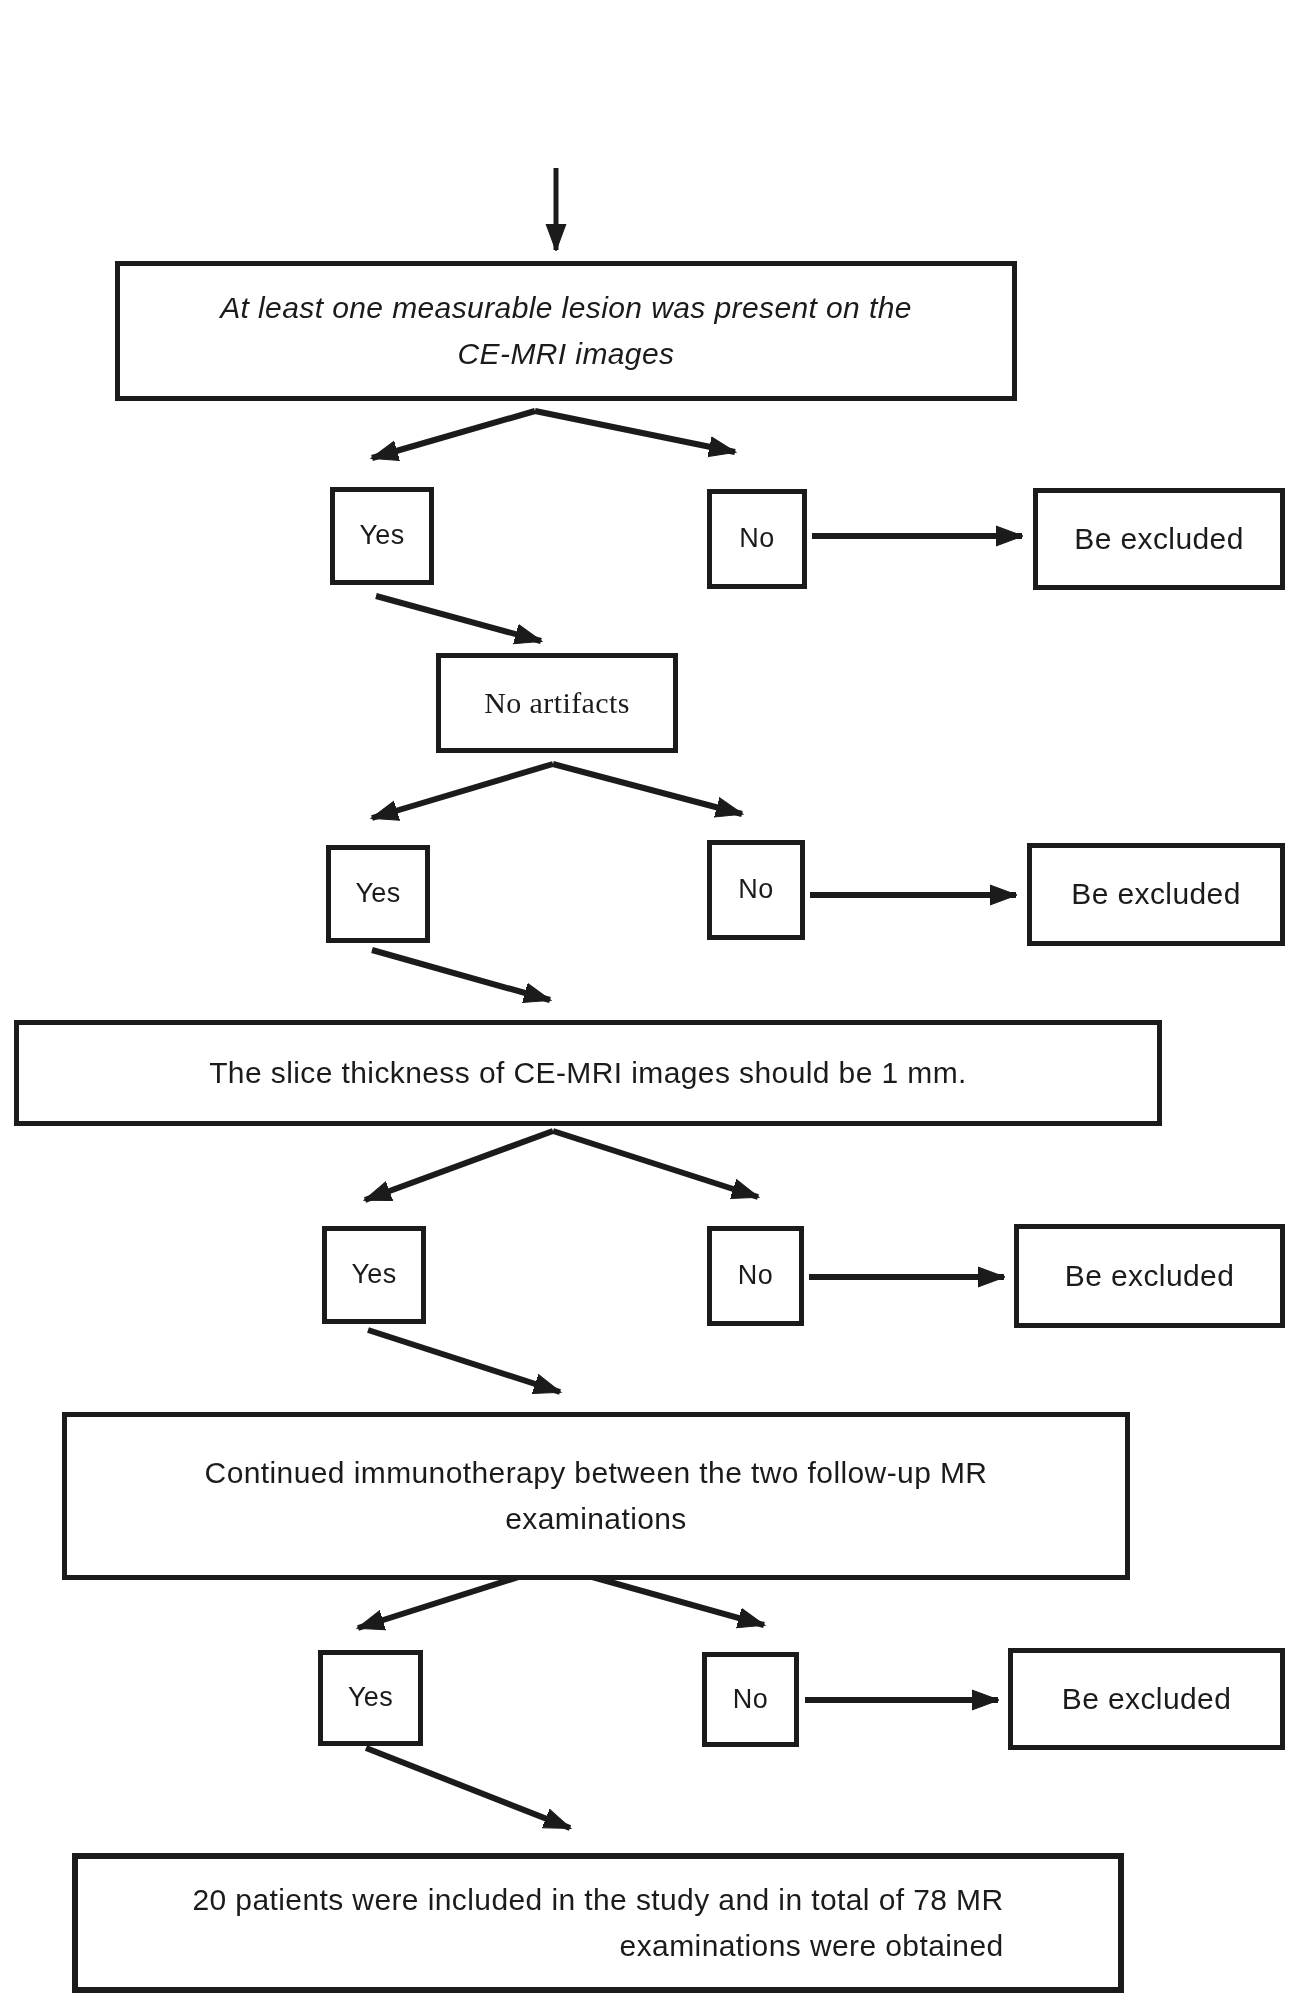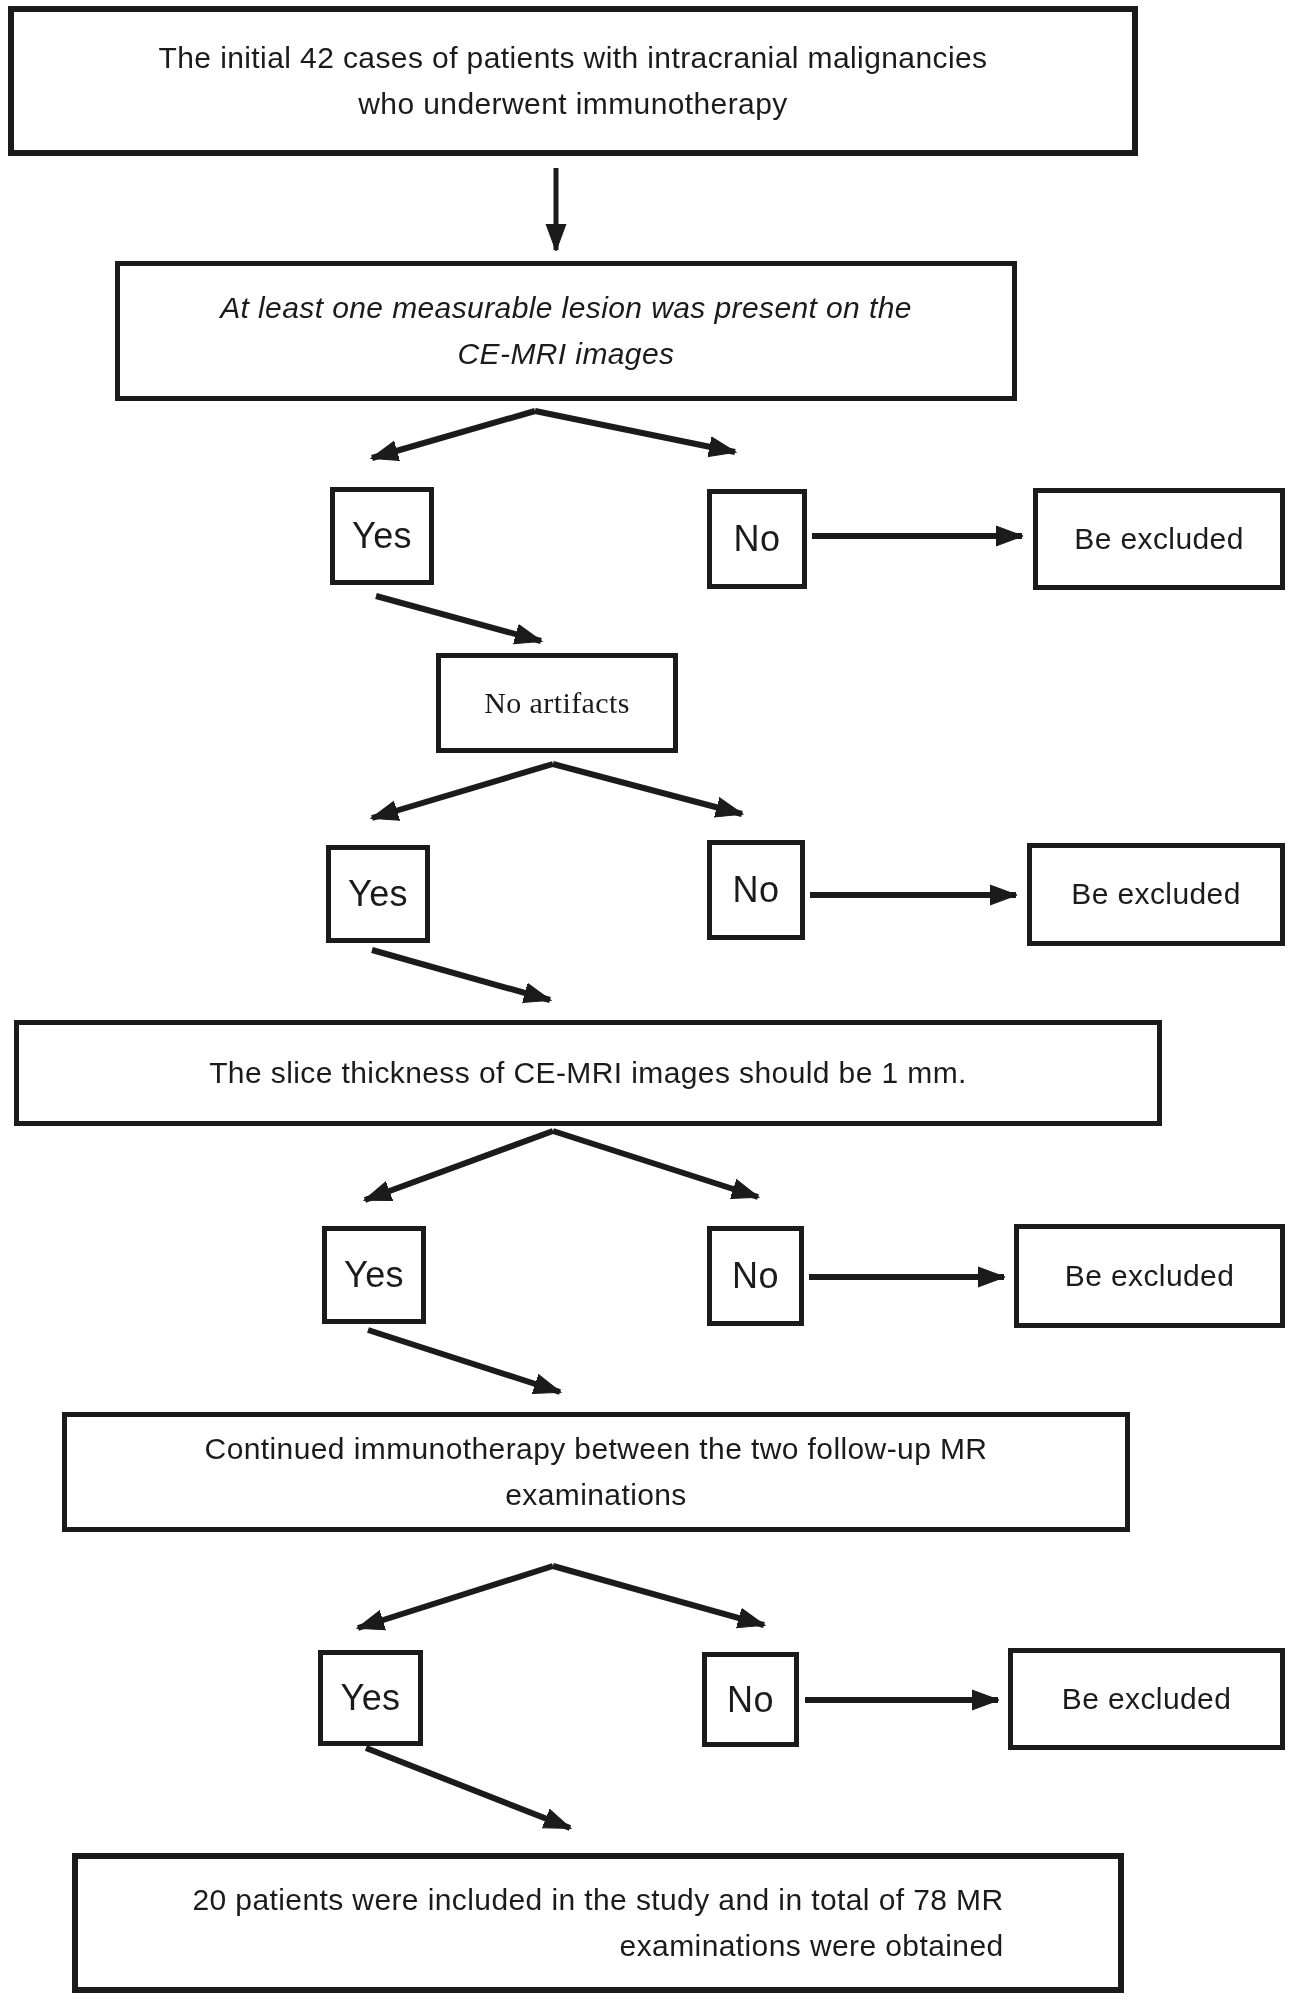--- a/index.html
+++ b/index.html
@@ -26,21 +26,21 @@
     align-items: center;
     justify-content: center;
     text-align: center;
     white-space: pre-line;
     letter-spacing: 0.4px;
     line-height: 1.55;
     color: #1b1b1b;
   }
   .node.thick { border-width: 6px; }
   .node.big   { font-size: 30px; }
-  .node.mini  { font-size: 36px; }
+  .node.mini  { font-size: 27px; }
   .node.excl  { font-size: 30px; }
   svg line, svg path { stroke: #1b1b1b; }
 </style>
 </head>
 <body>
 
 <div id="canvas">
 
   <svg id="arrow-layer" viewBox="0 0 1299 2004" xmlns="http://www.w3.org/2000/svg">
     <defs>
@@ -65,40 +65,38 @@
     <line x1="553" y1="1131" x2="758" y2="1197" stroke-width="6" marker-end="url(#ah)"></line>
     <line x1="809" y1="1277" x2="1004" y2="1277" stroke-width="6" marker-end="url(#ah)"></line>
     <line x1="368" y1="1330" x2="560" y2="1392" stroke-width="6" marker-end="url(#ah)"></line>
 
     <line x1="553" y1="1566" x2="358" y2="1628" stroke-width="6" marker-end="url(#ah)"></line>
     <line x1="553" y1="1566" x2="764" y2="1625" stroke-width="6" marker-end="url(#ah)"></line>
     <line x1="805" y1="1700" x2="998" y2="1700" stroke-width="6" marker-end="url(#ah)"></line>
     <line x1="366" y1="1748" x2="570" y2="1828" stroke-width="6" marker-end="url(#ah)"></line>
   </svg>
 
-  <div class="node thick big" style="left:8px; top:6px; width:1130px; height:150px;">The initial 42 cases of patients  with intracranial malignancies
-who underwent immunotherapy</div>
 
   <div class="node big" style="left:115px; top:261px; width:902px; height:140px;font-style:italic;">At least one measurable lesion was present on the
 CE-MRI images</div>
   <div class="node mini" style="left:330px; top:487px; width:104px; height:98px;">Yes</div>
   <div class="node mini" style="left:707px; top:489px; width:100px; height:100px;">No</div>
   <div class="node excl" style="left:1033px; top:488px; width:252px; height:102px;">Be excluded</div>
 
   <div class="node big" style="left:436px; top:653px; width:242px; height:100px;font-family:Liberation Serif, serif;">No artifacts</div>
   <div class="node mini" style="left:326px; top:845px; width:104px; height:98px;">Yes</div>
   <div class="node mini" style="left:707px; top:840px; width:98px; height:100px;">No</div>
   <div class="node excl" style="left:1027px; top:843px; width:258px; height:103px;">Be excluded</div>
 
   <div class="node big" style="left:14px; top:1020px; width:1148px; height:106px;">The slice thickness of CE-MRI images should be 1 mm.</div>
   <div class="node mini" style="left:322px; top:1226px; width:104px; height:98px;">Yes</div>
   <div class="node mini" style="left:707px; top:1226px; width:97px; height:100px;">No</div>
   <div class="node excl" style="left:1014px; top:1224px; width:271px; height:104px;">Be excluded</div>
 
-  <div class="node big" style="left:62px; top:1412px; width:1068px; height:120px;">Continued immunotherapy between the two follow-up MR
+  <div class="node big" style="left:62px; top:1412px; width:1068px; height:168px;">Continued immunotherapy between the two follow-up MR
 examinations</div>
   <div class="node mini" style="left:318px; top:1650px; width:105px; height:96px;">Yes</div>
   <div class="node mini" style="left:702px; top:1652px; width:97px; height:95px;">No</div>
   <div class="node excl" style="left:1008px; top:1648px; width:277px; height:102px;">Be excluded</div>
 
   <div class="node thick big" style="left:72px; top:1853px; width:1052px; height:140px;text-align:right;">20 patients were included in the study and in total of 78 MR
 examinations were obtained</div>
 
 </div>
 

